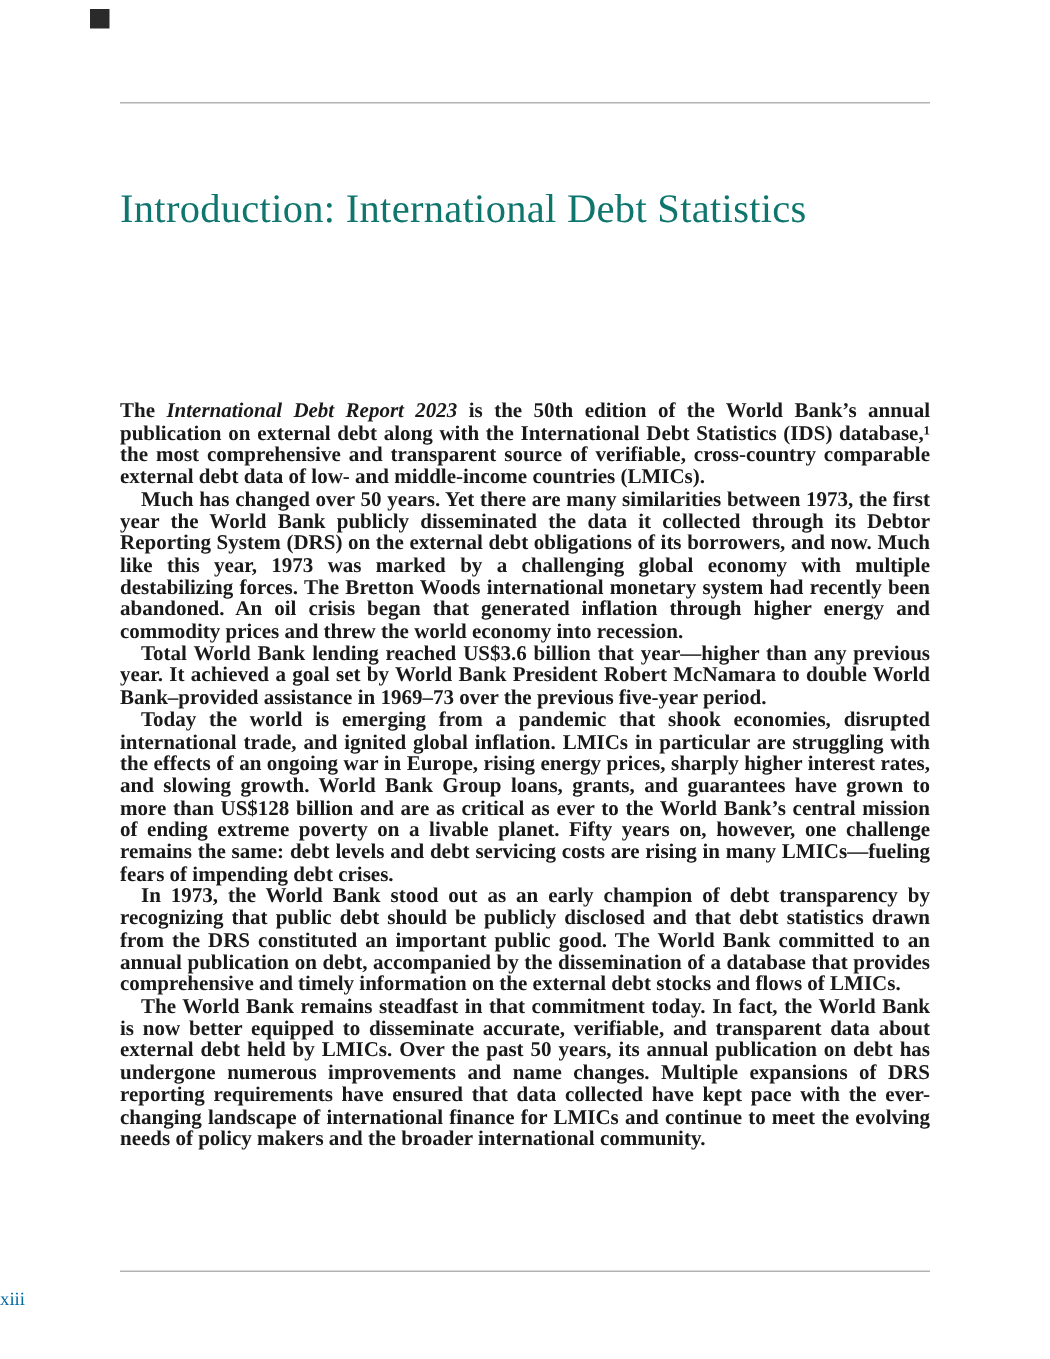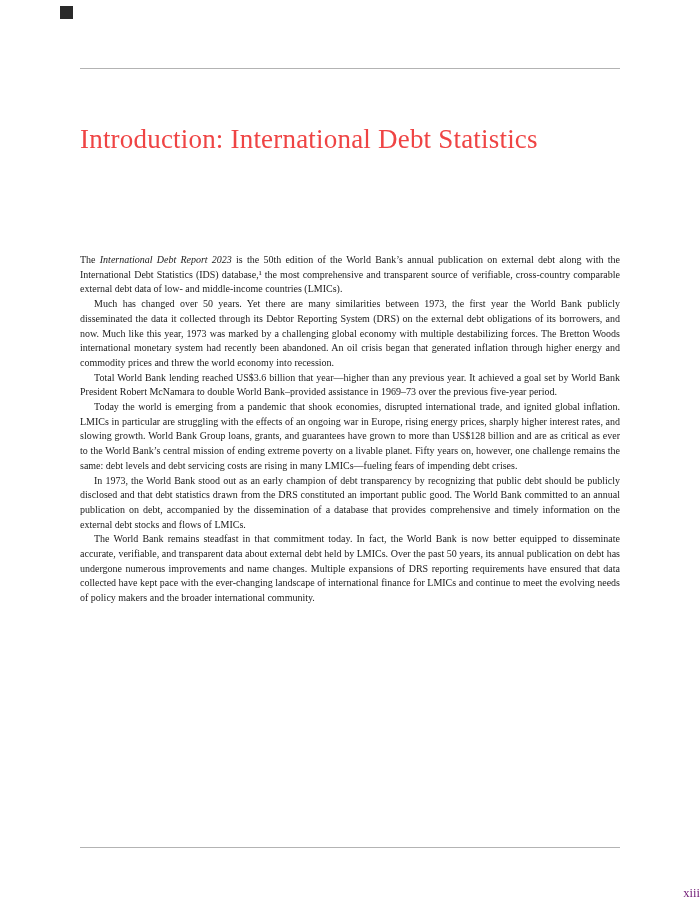--- a/index.html
+++ b/index.html
@@ -30,44 +30,45 @@
   .rule-top { top: 68px; }
   .rule-bottom { top: 847px; }
   .title {
     position: absolute;
     left: 80px;
     right: 60px;
     top: 118px;
     font-size: 27px;
     line-height: 42px;
     font-weight: normal;
-    color: #ef4444;
+    color: #0f766e;
     letter-spacing: 0.2px;
   }
   .title .line { display: block; white-space: nowrap; }
   .body-text {
     position: absolute;
     left: 80px;
     width: 540px;
-    top: 253px;
-    font-size: 10px;
+    top: 268px;
+    font-size: 14px;
     line-height: 14.7px;
     text-align: justify;
+    font-weight: bold;
   }
   .body-text p { margin: 0; }
   .body-text p.indent { text-indent: 14px; }
   .body-text em { font-style: italic; }
   .footer {
     position: absolute;
     left: 0;
     right: 0;
-    top: 886px;
-    text-align: right;
+    top: 859px;
+    text-align: left;
     font-size: 12.5px;
-    color: #701a75;
+    color: #0369a1;
   }
 </style>
 </head>
 <body>
 
 <div class="page">
 
   <div class="corner-mark"></div>
 
   <div class="rule rule-top"></div>

